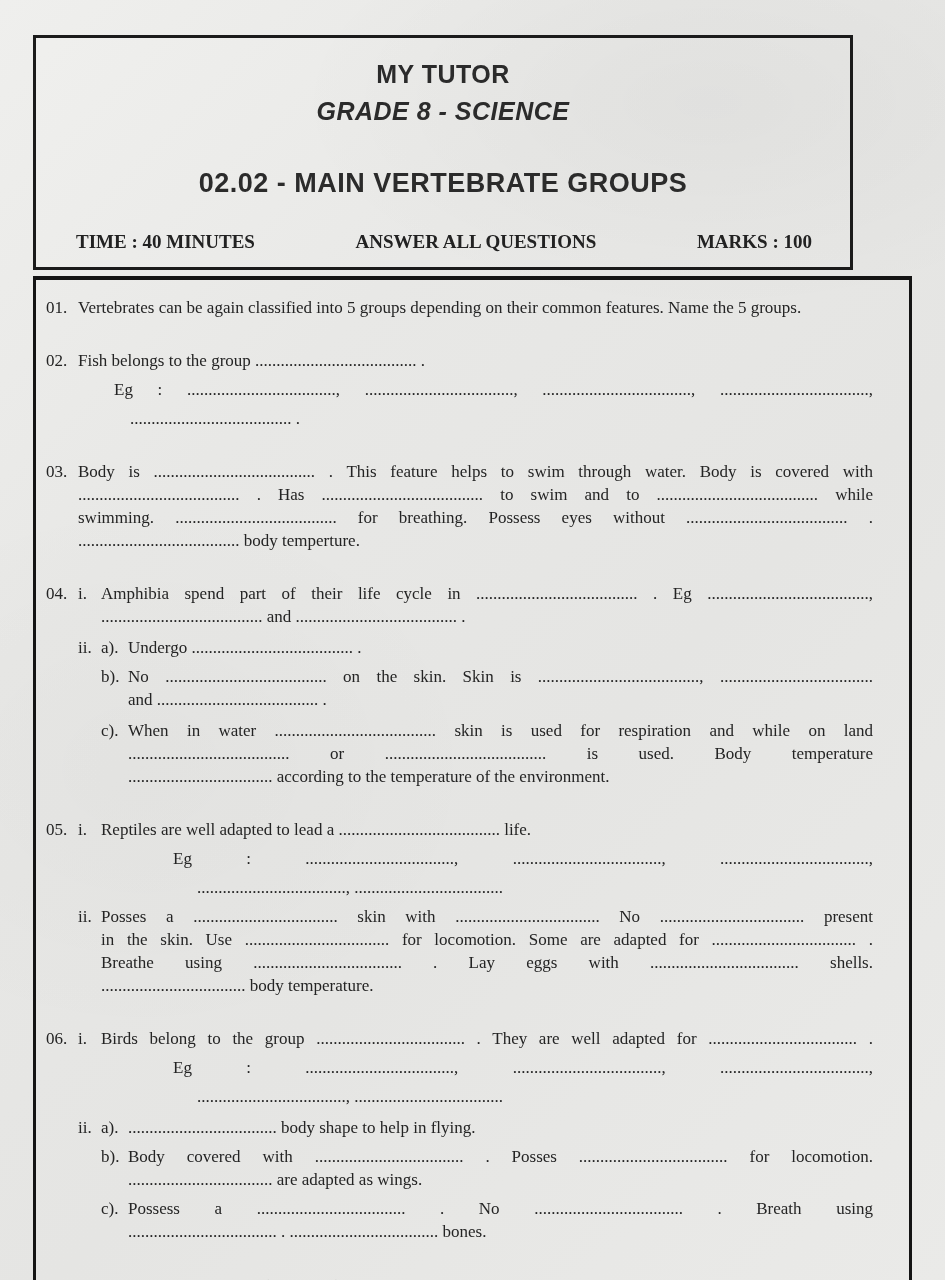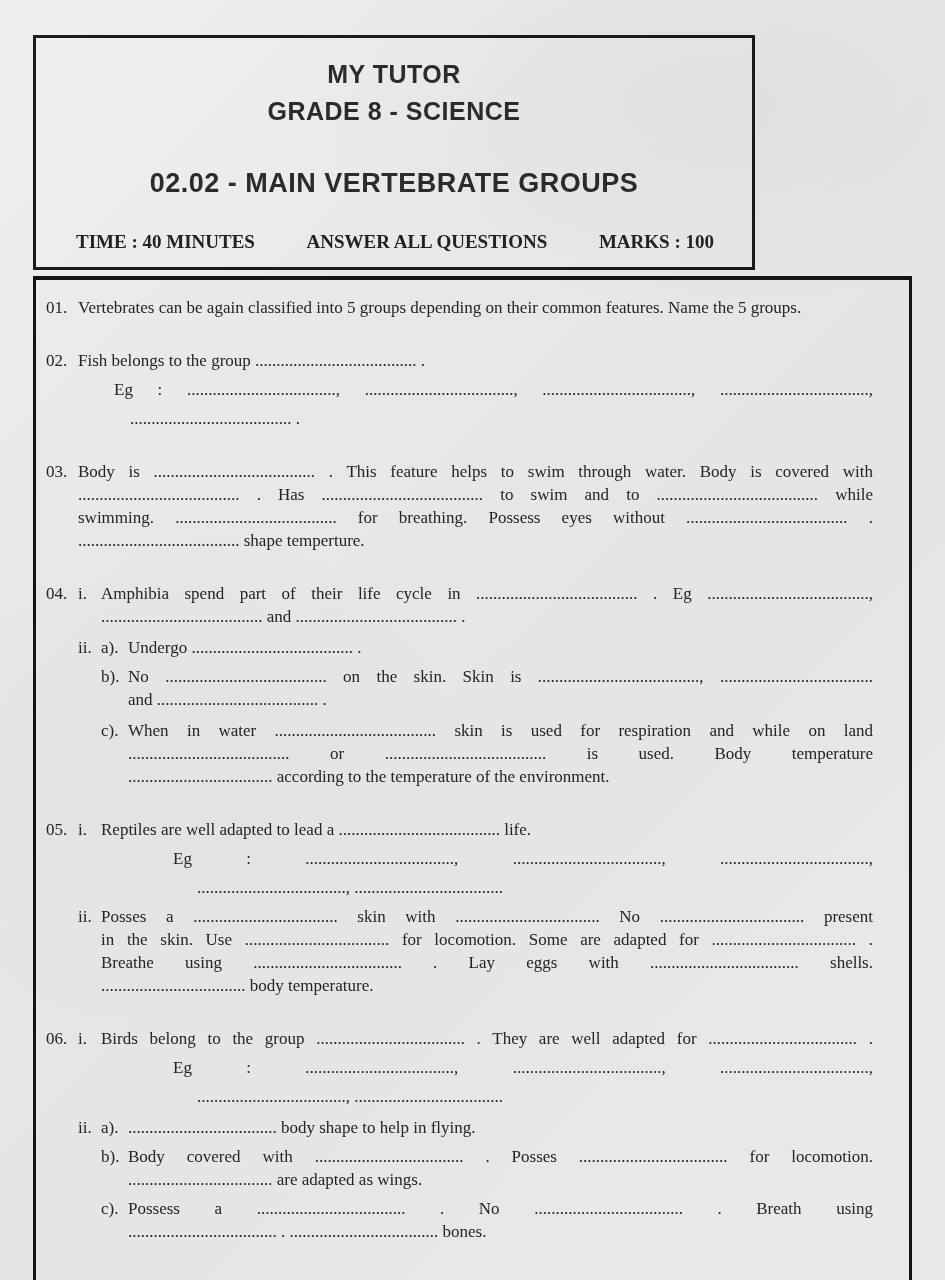--- a/index.html
+++ b/index.html
@@ -10,29 +10,29 @@
     position:relative; width:945px; height:1280px; overflow:hidden;
     background:
       radial-gradient(ellipse 600px 300px at 75% 8%, rgba(0,0,0,0.035), transparent 70%),
       radial-gradient(ellipse 500px 400px at 15% 60%, rgba(0,0,0,0.02), transparent 70%),
       linear-gradient(135deg,#efefed 0%, #e8e8e6 30%, #e5e5e3 60%, #eaeae8 100%);
     color:#262626;
   }
 
   
   .hdr-box{
-    position:absolute; left:33px; top:35px; width:722px; height:235px;
+    position:absolute; left:33px; top:35px; width:820px; height:235px;
     border:3px solid #1b1b1b; background:rgba(255,255,255,0.06);
   }
   .hdr-line1{ margin-top:22px; text-align:center;
     font-family:"Liberation Sans","DejaVu Sans",sans-serif;
     font-weight:bold; font-size:25px; letter-spacing:0.5px; color:#2b2b2b;}
   .hdr-line2{ margin-top:8px; text-align:center;
     font-family:"Liberation Sans","DejaVu Sans",sans-serif;
-    font-weight:bold; font-size:25px; letter-spacing:0.5px; color:#2b2b2b;}
+    font-weight:bold; font-size:25px; letter-spacing:0.5px; color:#2b2b2b;font-style:italic;}
   .hdr-title{ margin-top:42px; text-align:center;
     font-family:"Liberation Sans","DejaVu Sans",sans-serif;
     font-weight:bold; font-size:27px; letter-spacing:0.5px; color:#2b2b2b;}
   .hdr-meta{
     position:absolute; left:0; right:0; bottom:14px;
     display:flex; justify-content:space-between; align-items:center;
     padding:0 38px 0 40px;
     font-weight:bold; font-size:19px; color:#222;
   }
 
@@ -111,21 +111,21 @@
       <div class="row">
         <span class="qnum"></span>
         <span class="qtext j">...................................... . Has ...................................... to swim and to ...................................... while</span>
       </div>
       <div class="row">
         <span class="qnum"></span>
         <span class="qtext j">swimming. ...................................... for breathing. Possess eyes without ...................................... .</span>
       </div>
       <div class="row">
         <span class="qnum"></span>
-        <span class="qtext">...................................... shape temperture.</span>
+        <span class="qtext">...................................... body temperture.</span>
       </div>
     </div>
 
     <div class="q">
       <div class="row lvl1">
         <span class="qnum">04.</span>
         <span class="pnum">i.</span>
         <span class="qtext j">Amphibia spend part of their life cycle in ...................................... . Eg ......................................,</span>
       </div>
       <div class="row lvl1">

